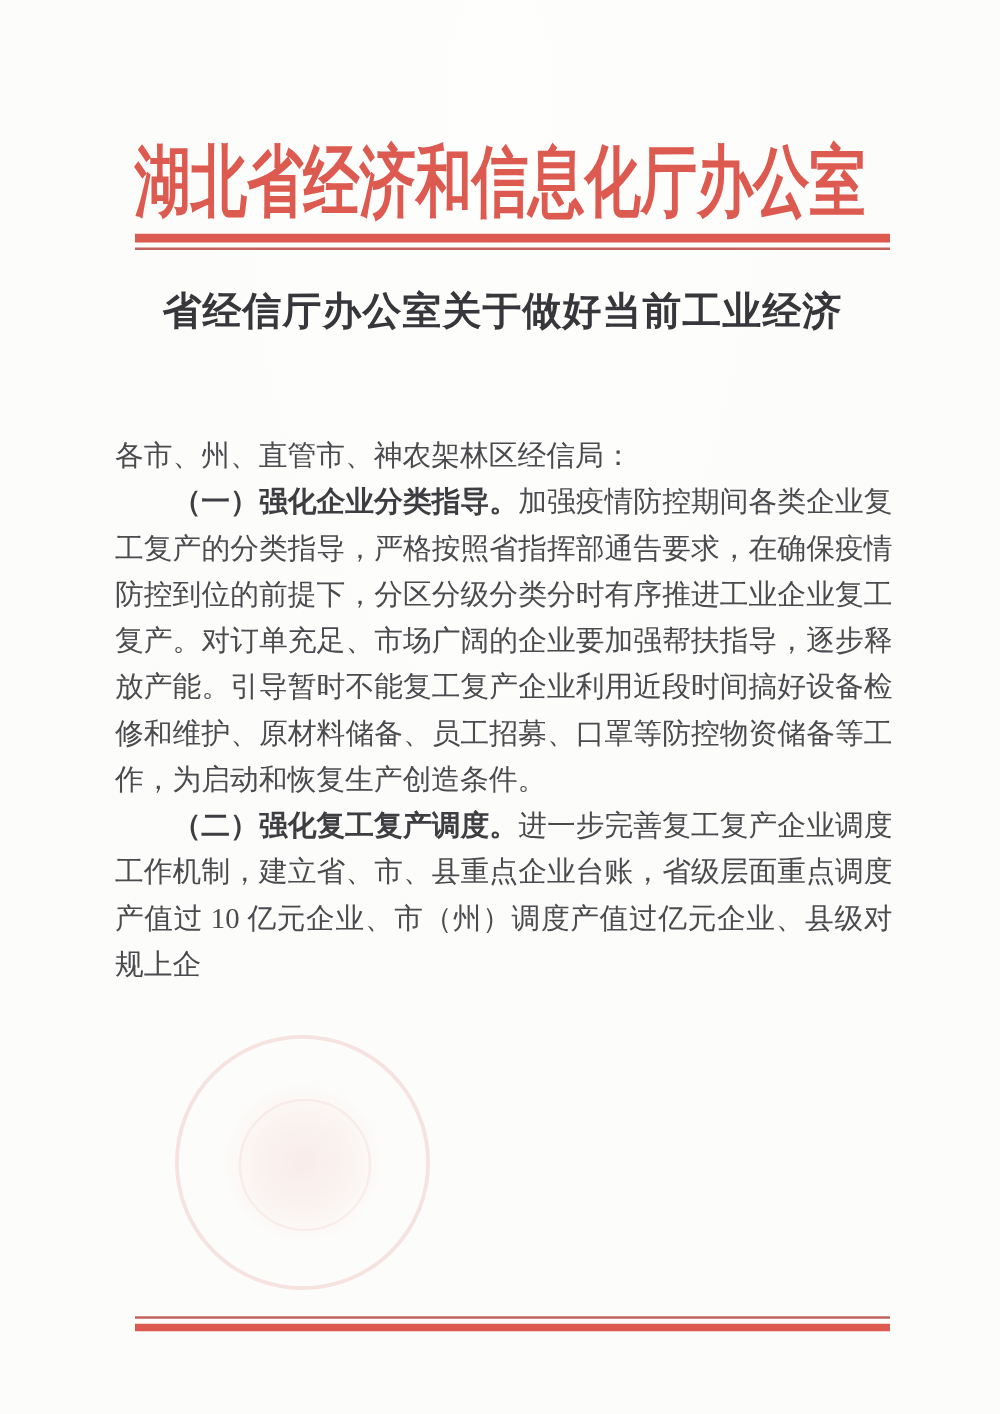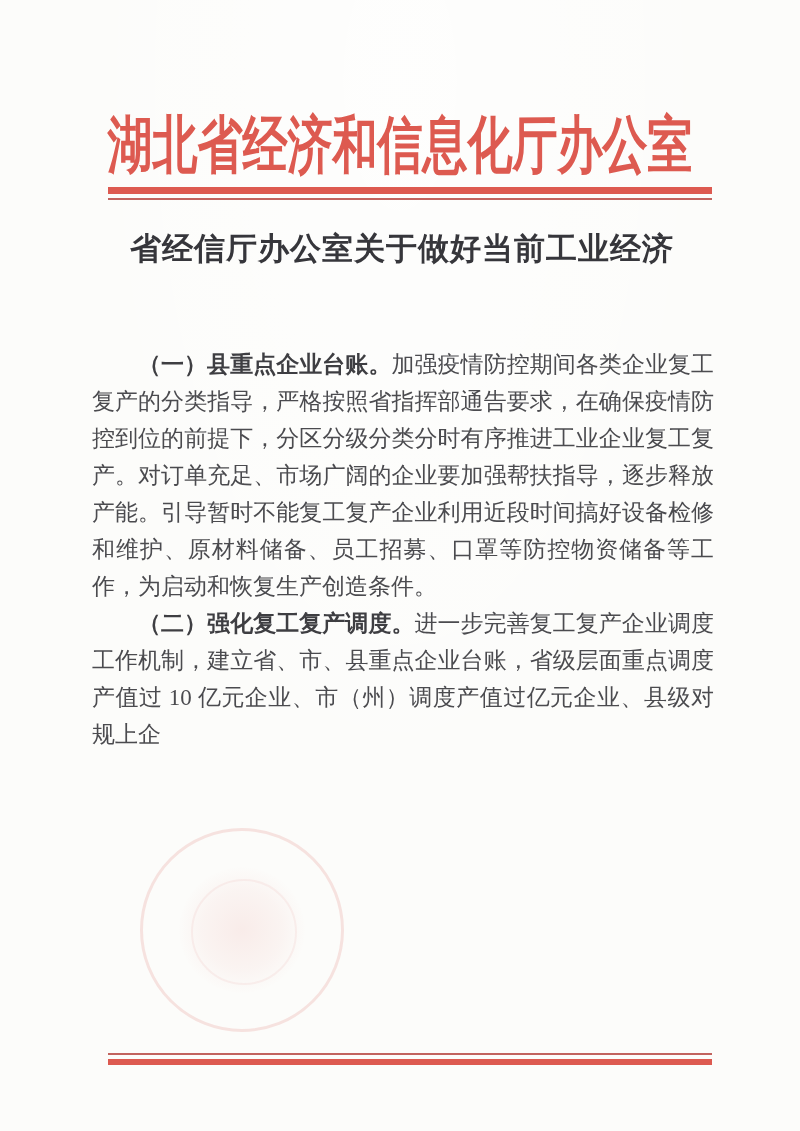--- a/index.html
+++ b/index.html
@@ -88,22 +88,23 @@
   <div class="letterhead">湖北省经济和信息化厅办公室</div>
 
   <div class="rule top-thick"></div>
   <div class="rule top-thin"></div>
 
   <div class="doc-title">
     <div>省经信厅办公室关于做好当前工业经济</div>
   </div>
 
   <div class="body-text">
+    <p class="salutation">各市、州、直管市、神农架林区经信局：</p>
     <div id="para-container">
-        <p class="para"><b class="lead">（一）县重点企业台账。</b><span>加强疫情防控期间各类企业复工复产的分类指导，严格按照省指挥部通告要求，在确保疫情防控到位的前提下，分区分级分类分时有序推进工业企业复工复产。对订单充足、市场广阔的企业要加强帮扶指导，逐步释放产能。引导暂时不能复工复产企业利用近段时间搞好设备检修和维护、原材料储备、员工招募、口罩等防控物资储备等工作，为启动和恢复生产创造条件。</span></p>
+        <p class="para"><b class="lead">（一）强化企业分类指导。</b><span>加强疫情防控期间各类企业复工复产的分类指导，严格按照省指挥部通告要求，在确保疫情防控到位的前提下，分区分级分类分时有序推进工业企业复工复产。对订单充足、市场广阔的企业要加强帮扶指导，逐步释放产能。引导暂时不能复工复产企业利用近段时间搞好设备检修和维护、原材料储备、员工招募、口罩等防控物资储备等工作，为启动和恢复生产创造条件。</span></p>
         <p class="para"><b class="lead">（二）强化复工复产调度。</b><span>进一步完善复工复产企业调度工作机制，建立省、市、县重点企业台账，省级层面重点调度产值过 10 亿元企业、市（州）调度产值过亿元企业、县级对规上企</span></p>
       </div>
   </div>
 
   <div class="seal"></div>
 
   <div class="rule bottom-thin"></div>
   <div class="rule bottom-thick"></div>
 
 </div>

